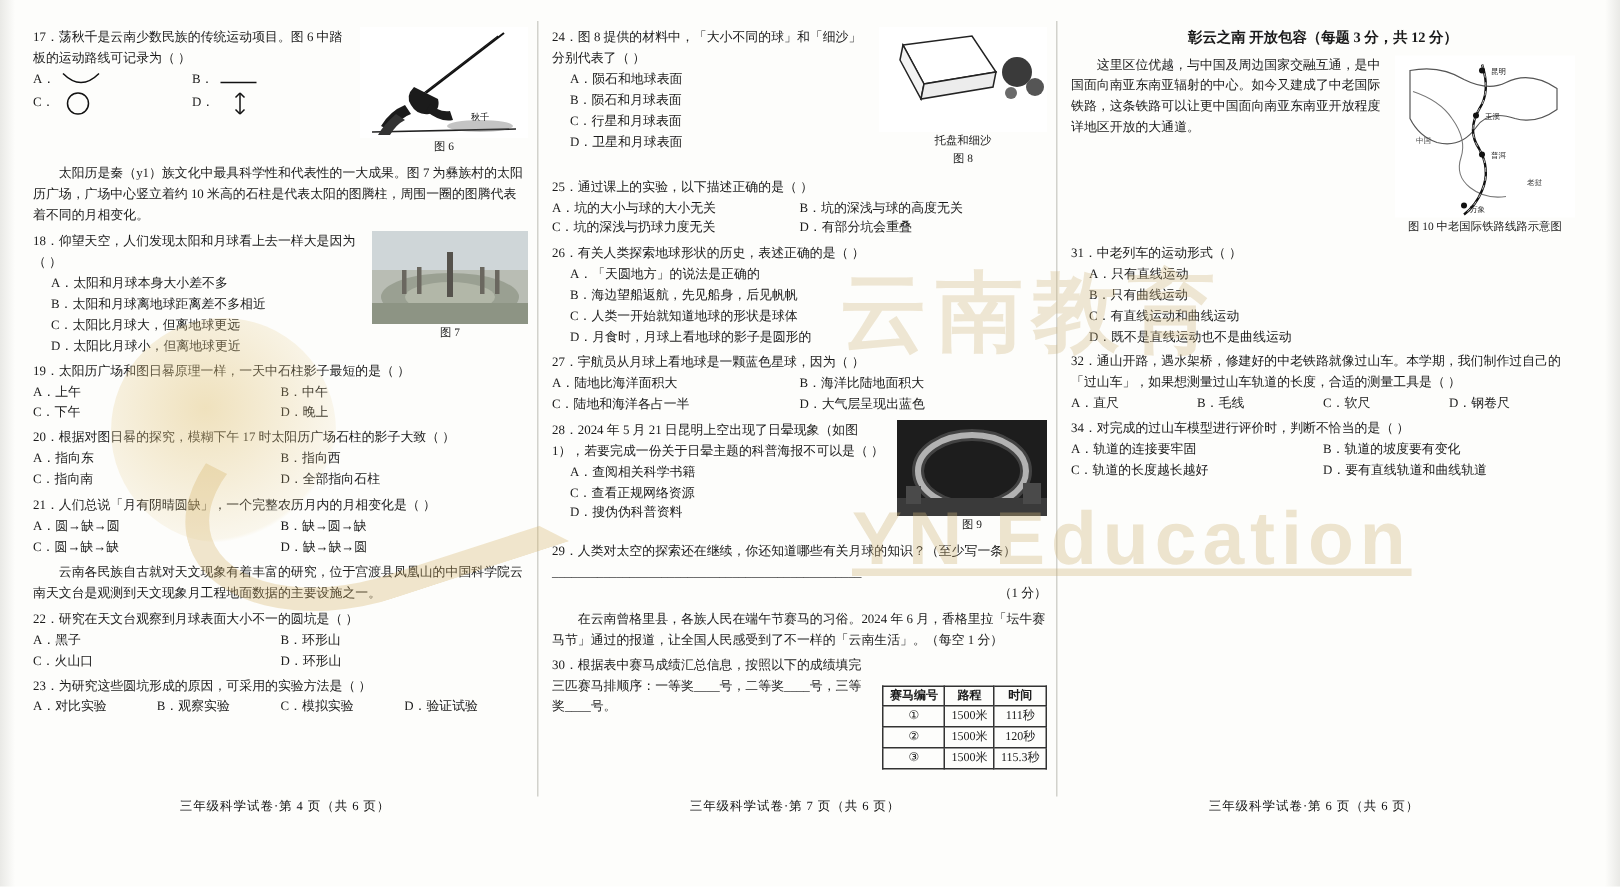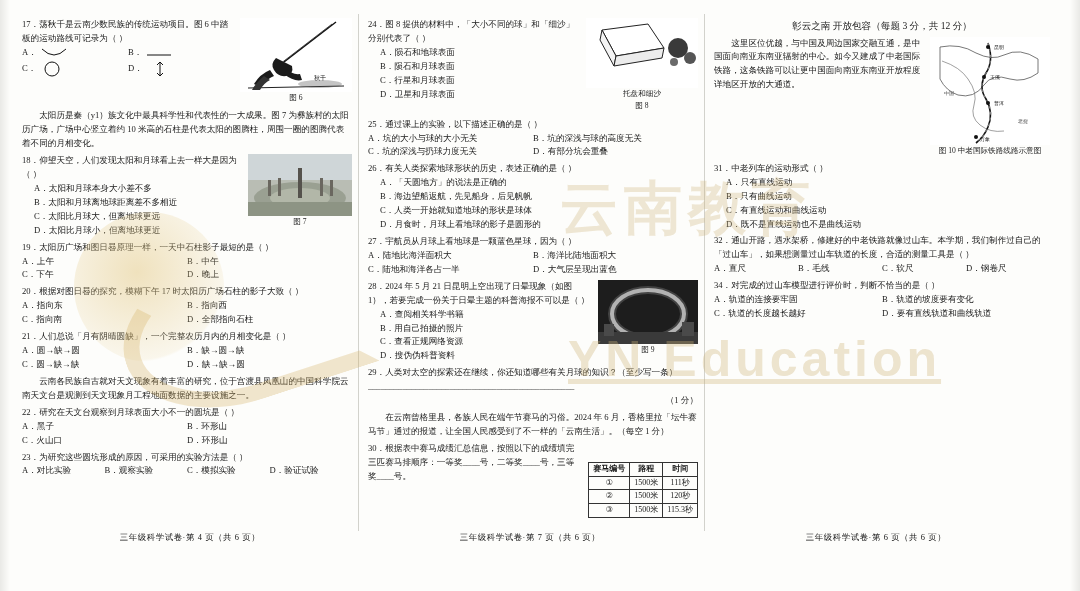--- a/index.html
+++ b/index.html
@@ -157,21 +157,21 @@
   }
   table.mini th, table.mini td {
     border: 1px solid #333;
     padding: 1px 4px;
     text-align: center;
     line-height: 1.35;
   }
 
   .big-title {
     text-align: center;
-    font-weight: normal;
+    font-weight: bold;
     font-size: 9.6px;
     margin-bottom: 3px;
   }
   .para {
     text-indent: 2em;
     display: block;
   }
   .right { text-align: right; }
 </style>
 </head>
@@ -381,21 +381,20 @@
             <ellipse cx="50" cy="34" rx="36" ry="24" fill="none" stroke="#8a8a8a" stroke-width="8" opacity="0.35"></ellipse>
             <rect x="0" y="52" width="100" height="12" fill="#3a3a3a"></rect>
             <rect x="6" y="44" width="10" height="12" fill="#4a4a4a"></rect>
             <rect x="84" y="42" width="12" height="14" fill="#4a4a4a"></rect>
           </svg>
         </div>
         <div class="fig-cap">图 9</div>
       </div>
       <span class="qline">28．2024 年 5 月 21 日昆明上空出现了日晕现象（如图 1），若要完成一份关于日晕主题的科普海报不可以是（    ）</span>
       <span class="indent">A．查阅相关科学书籍</span>
-      <span class="indent">B．用自己拍摄的照片</span>
       <span class="indent">C．查看正规网络资源</span>
       <span class="indent">D．搜伪伪科普资料</span>
       <div class="clear"></div>
     </div>
 
     <div class="q">
       <span class="qline">29．人类对太空的探索还在继续，你还知道哪些有关月球的知识？（至少写一条）</span>
       <span class="qline">________________________________________________</span>
       <span class="qline right">（1 分）</span>
     </div>

